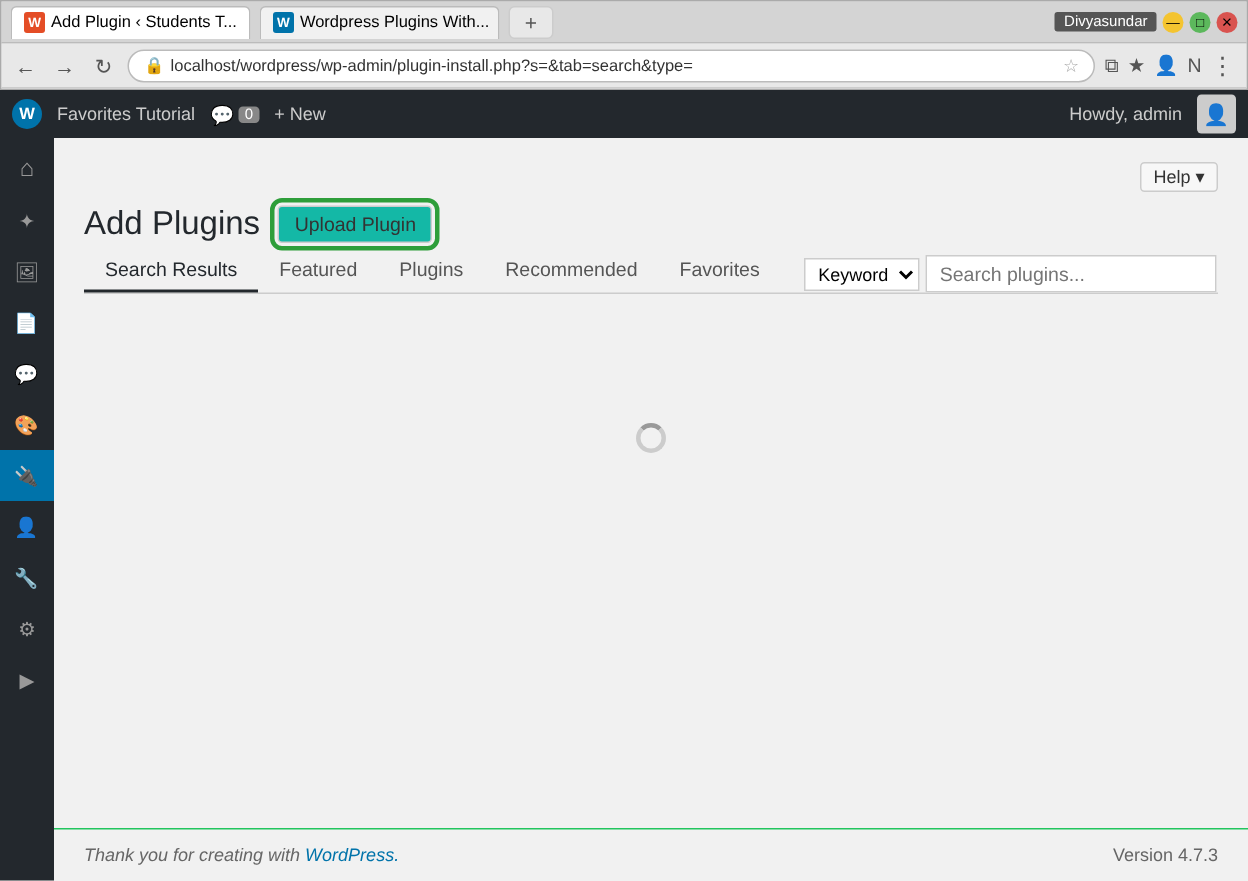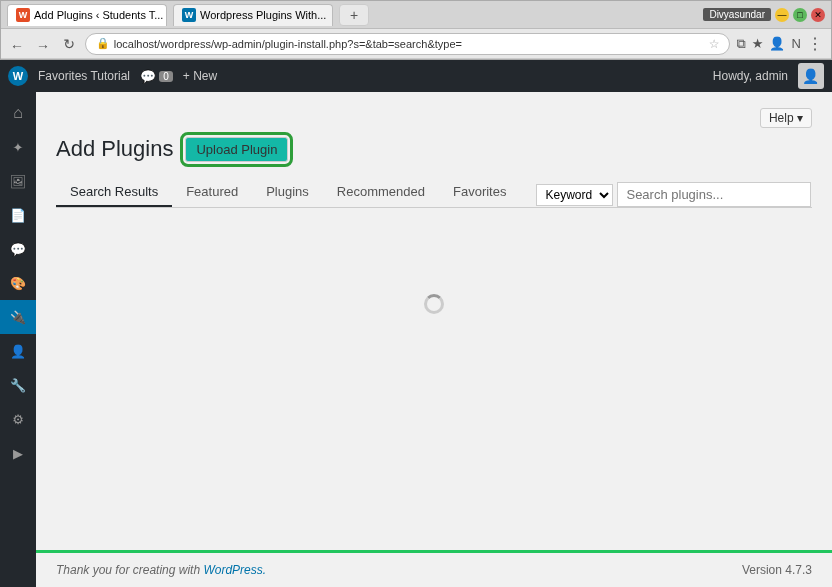--- a/index.html
+++ b/index.html
@@ -42,21 +42,21 @@
     
     .sidebar { width: 36px; background: #23282d; display: flex; flex-direction: column; align-items: center; padding-top: 4px; }
     .sidebar-item { width: 36px; height: 34px; display: flex; align-items: center; justify-content: center; cursor: pointer; color: #999; font-size: 16px; }
     .sidebar-item.active { background: #0073aa; color: #fff; }
 
     
     .content { flex: 1; background: #f1f1f1; overflow-y: auto; padding: 0; }
     .content-inner { padding: 16px 20px; }
 
     
-    .page-header { display: flex; align-items: center; margin-bottom: 16px; gap: 12px; }
+    .page-header { display: flex; align-items: center; margin-bottom: 4px; gap: 12px; }
     .page-title { font-size: 22px; font-weight: 400; color: #23282d; }
     .upload-plugin-btn { background: #14b8a6; border: 1px solid #ccc; border-radius: 3px; padding: 4px 10px; font-size: 13px; cursor: pointer; color: #333; outline: 3px solid #2e9e3a; outline-offset: 2px; }
 
     
     .help-area { display: flex; justify-content: flex-end; margin-bottom: 8px; }
     .help-btn { background: #f7f7f7; border: 1px solid #ccc; border-radius: 3px; padding: 2px 8px; font-size: 12px; cursor: pointer; color: #333; display: flex; align-items: center; gap: 3px; }
 
     
     .tabs-row { display: flex; align-items: flex-end; border-bottom: 1px solid #ccc; margin-bottom: 16px; gap: 0; }
     .tab-item { padding: 6px 14px; font-size: 13px; cursor: pointer; color: #555; text-decoration: none; border-bottom: 2px solid transparent; }
@@ -73,21 +73,21 @@
     .tabs-search-row { display: flex; align-items: flex-end; }
   </style>
 </head>
 <body>
 
 <div class="browser-chrome">
   <div class="title-bar">
     <div class="title-bar-left" style="display:flex;align-items:center;gap:4px;flex:1;">
       <div class="tab active">
         <div class="tab-icon">W</div>
-        <span>Add Plugins ‹ Students T...</span>
+        <span>Add Plugin ‹ Students T...</span>
 
       </div>
       <div class="tab" style="margin-left:2px;">
         <div class="tab-icon" style="background:#0073aa;">W</div>
         <span>Wordpress Plugins With...</span>
         <span class="tab-close">✕</span>
       </div>
       <div style="width:30px;height:22px;background:#e8e8e8;border:1px solid #ccc;border-radius:4px;display:flex;align-items:center;justify-content:center;margin-left:2px;cursor:pointer;">
         <span style="font-size:14px;color:#555;">+</span>
       </div>
@@ -205,21 +205,21 @@
           </div>
         </div>
       </div>
       <div style="border-bottom:1px solid #ccc;margin-bottom:16px;"></div>
 
       <div class="loading-area">
         <div class="spinner"></div>
       </div>
     </div>
 
-    <div style="padding:10px 20px;font-size:12px;color:#666;display:flex;justify-content:space-between;align-items:center;border-top:3px solid #22c55e;background:#f1f1f1;position:absolute;bottom:0;left:36px;right:0;">
+    <div style="padding:10px 20px;font-size:12px;color:#666;display:flex;justify-content:space-between;align-items:center;border-top:1px solid #22c55e;background:#f1f1f1;position:absolute;bottom:0;left:36px;right:0;">
       <div>
         <em>
           <span>Thank you for creating with </span><a href="#" class="footer-link">WordPress.</a>
         </em>
       </div>
       <div>Version 4.7.3</div>
     </div>
   </div>
 </div>
 

